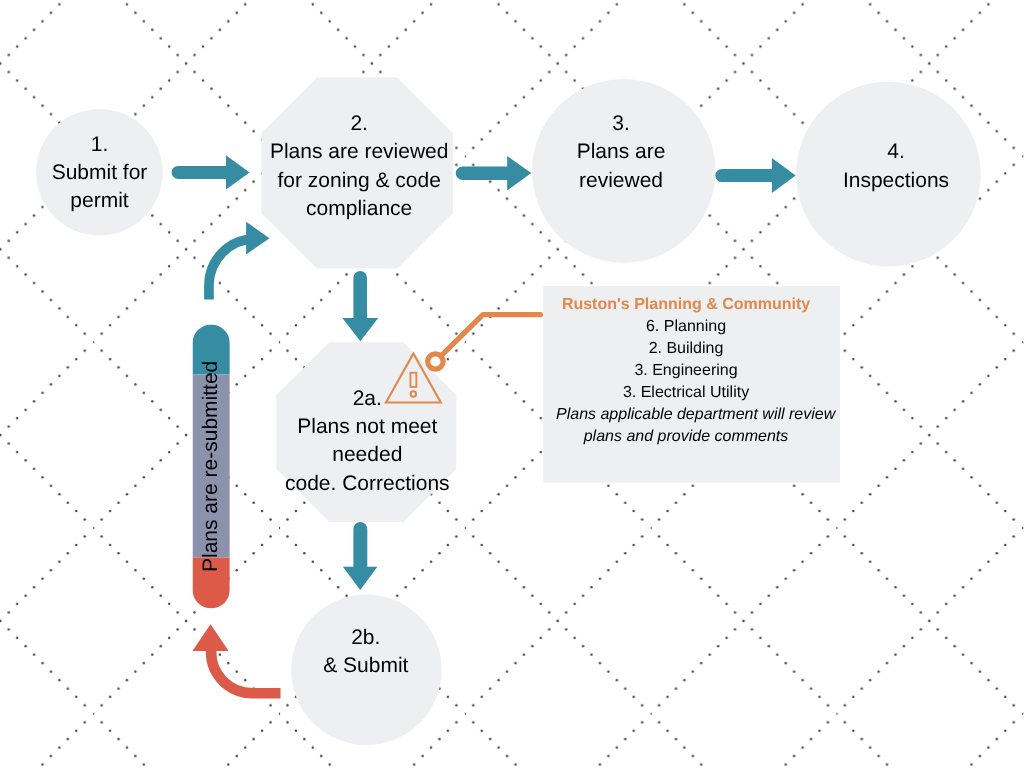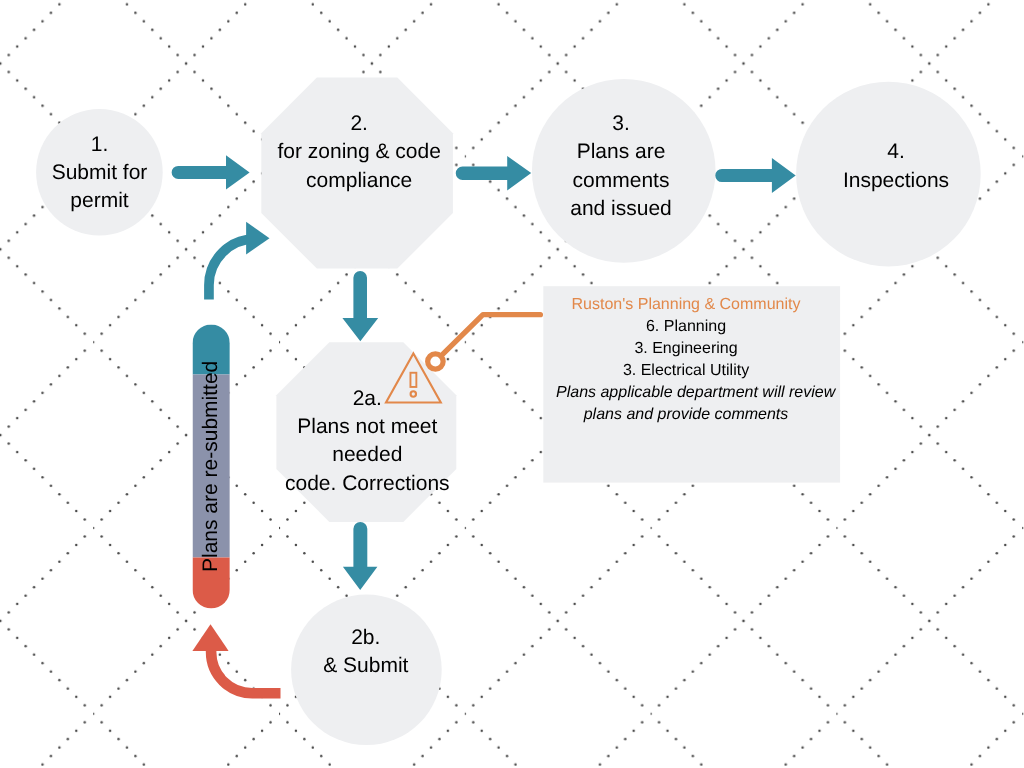--- a/index.html
+++ b/index.html
@@ -41,21 +41,21 @@
     transform-origin: 0 0;
   }
   #infobox-text {
     position: absolute;
     text-align: center;
     color: #000000;
     font-size: 16px;
     line-height: 22px;
     white-space: nowrap;
   }
-  #infobox-text .hdr { color: #E2884A; font-weight: normal; display: block; }
+  #infobox-text .hdr { color: #E2884A; font-weight: bold; display: block; }
   #infobox-text .itm { display: block; }
   #infobox-text .ital { font-style: italic; display: block; }
 </style>
 </head>
 <body>
 
 <div id="canvas">
 
   <svg class="layer" id="bg-layer" viewBox="0 0 1024 768" aria-hidden="true">
     <defs>
@@ -162,29 +162,29 @@
   </svg>
 
   <div class="node-label" style="left:-30.5px; top:130.6px; width:260px;">
     <span>1.</span>
     <span>Submit for</span>
     <span>permit</span>
   </div>
 
   <div class="node-label" style="left:229.2px; top:110.0px; width:260px;">
     <span>2.</span>
+    <span>Plans are reviewed</span>
     <span>for zoning &amp; code</span>
     <span>compliance</span>
   </div>
 
   <div class="node-label" style="left:491px; top:109.9px; width:260px;">
     <span>3.</span>
     <span>Plans are</span>
-    <span>comments</span>
-    <span>and issued</span>
+    <span>reviewed</span>
   </div>
 
   <div class="node-label" style="left:766px; top:138.4px; width:260px;">
     <span>4.</span>
     <span>Inspections</span>
   </div>
 
   <div class="node-label" style="left:237.3px; top:384.5px; width:260px;">
     <span>2a.</span>
     <span>Plans not meet</span>
@@ -195,19 +195,20 @@
   <div class="node-label" style="left:235.8px; top:623.8px; width:260px;">
     <span>2b.</span>
     <span>&amp; Submit</span>
   </div>
 
   <div id="vbar-label" style="left:198.5px; top:572px; transform: rotate(-90deg);">Plans are re-submitted</div>
 
   <div id="infobox-text" style="left:556px; top:293.9px; width:260px;">
     <span class="hdr">Ruston's Planning &amp; Community</span>
     <span class="itm">6. Planning</span>
+    <span class="itm">2. Building</span>
     <span class="itm">3. Engineering</span>
     <span class="itm">3. Electrical Utility</span>
     <span class="ital">Plans applicable department will review</span>
     <span class="ital">plans and provide comments</span>
   </div>
 
 </div>
 
 </body></html>

